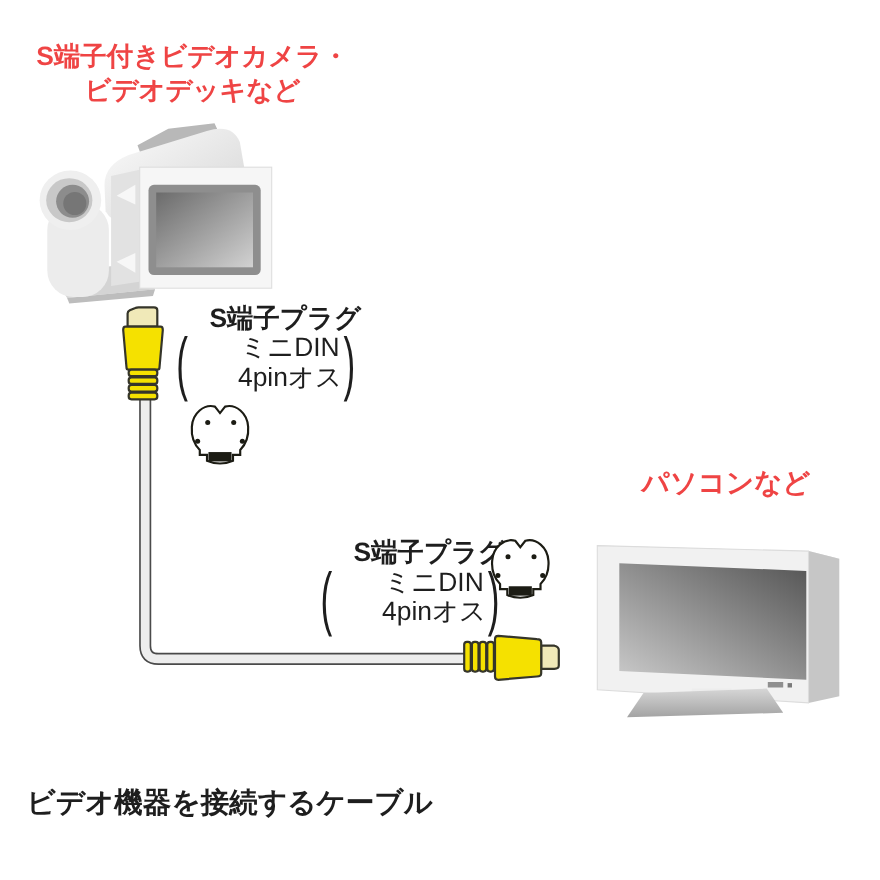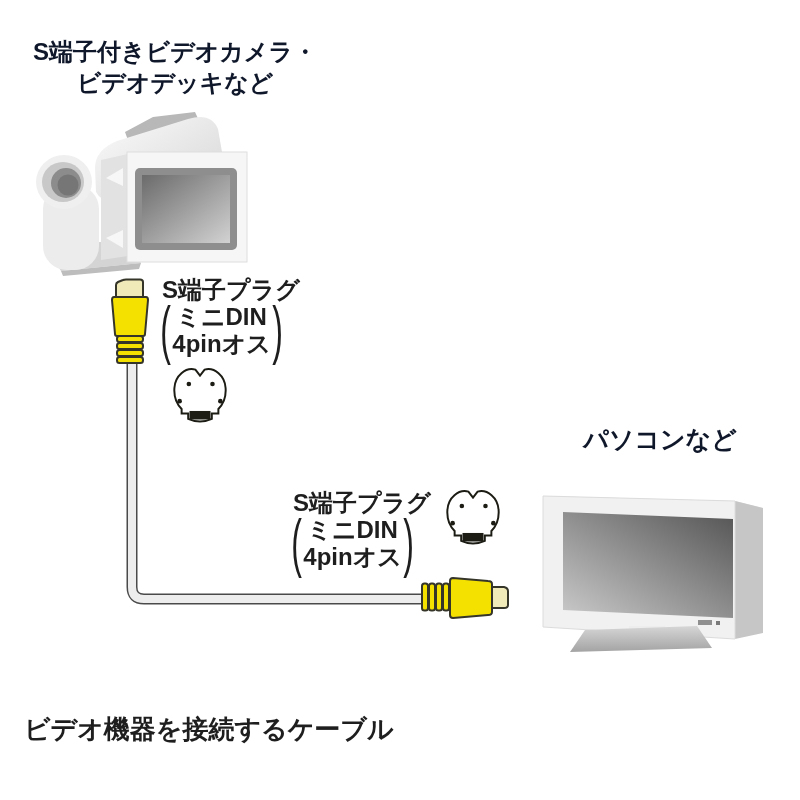--- a/index.html
+++ b/index.html
@@ -9,39 +9,39 @@
     position: relative;
     width: 800px;
     height: 800px;
     background: #ffffff;
     overflow: hidden;
   }
   .abs { position: absolute; }
   .device-label {
     font-weight: bold;
     text-align: center;
-    color: #0f172a;
+    color: #ef4444;
   }
   #camera-label { left: 20px; top: 36px; width: 310px; font-size: 24px; line-height: 31px; }
   #tv-label     { left: 520px; top: 424px; width: 280px; font-size: 25px; line-height: 30px; }
   .plug-label { font-weight: bold; color: #1e1e1e; text-align: right; }
   #plug1-label { left: 155px; top: 276px; }
   #plug2-label { left: 286px; top: 489px; }
   .plug-title { font-size: 24px; line-height: 28px; padding-left: 7px; }
   .plug-sub { display: flex; align-items: center; margin-top: -1px; }
   .paren {
     font-size: 64px;
     font-weight: 400;
     line-height: 52px;
     transform: scaleX(0.5);
     display: inline-block;
     color: #1e1e1e;
   }
   .sub-lines { display: flex; flex-direction: column; align-items: center; margin: 0 -4px; }
-  .sub-lines span { font-size: 24px; line-height: 27px; font-weight: bold; }
+  .sub-lines span { font-size: 24px; line-height: 27px; font-weight: normal; margin-left: 44px; }
   #caption {
     left: 24px; top: 712px; width: 772px;
     font-size: 26px; line-height: 35px; font-weight: bold;
     text-align: left; color: #1e1e1e;
   }
   svg { display: block; }
 </style>
 </head>
 <body>
 

